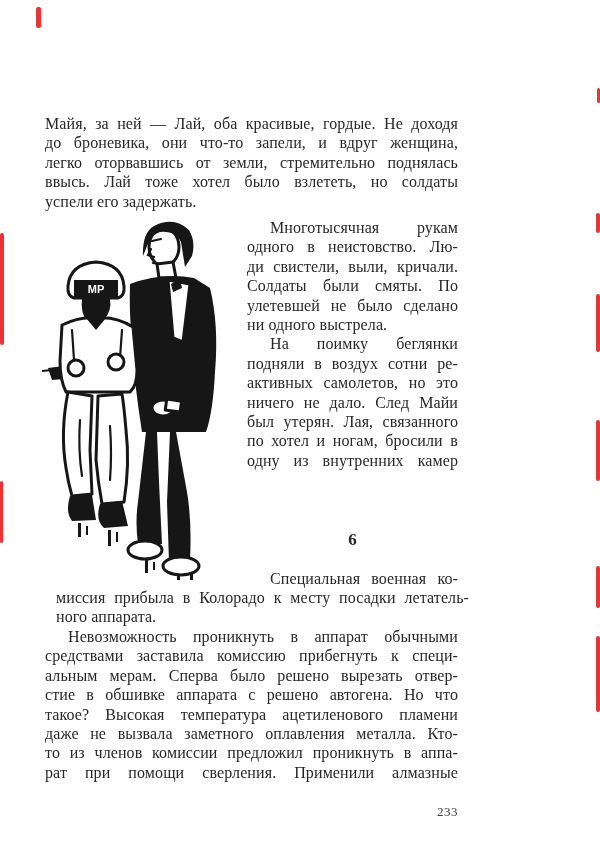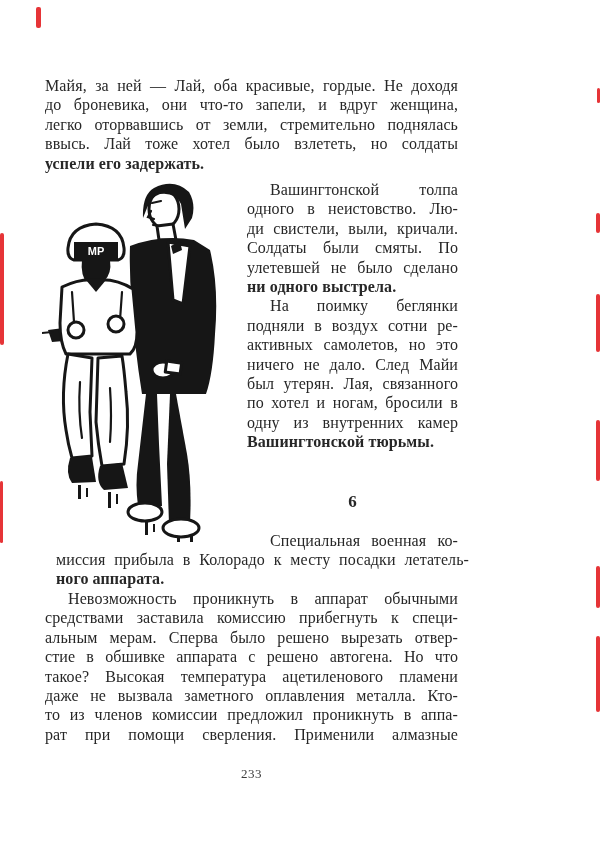--- a/index.html
+++ b/index.html
@@ -4,36 +4,36 @@
 <style>
   html,body { margin:0; padding:0; }
   body {
     width:600px; height:852px;
     background:#ffffff;
     position:relative;
     overflow:hidden;
     font-family:"Liberation Serif","DejaVu Serif",serif;
     color:#272727;
   }
-  .abs { position:absolute; }
+  .abs { position:absolute;margin-top:38px; }
   .textblock { font-size:16px; line-height:19.4px; letter-spacing:0.1px; }
   .ln { text-align:justify; text-align-last:justify; height:19.4px; overflow:hidden; }
-  .ln.end { text-align-last:left;font-weight:bold; }
+  .ln.end { text-align-last:left; }
   .ln.ind { text-indent:23px; }
   .col { width:211px; }
   .full { width:413px; }
   #para-opening   { left:45px;  top:76px; }
   #illustration   { left:42px;  top:182px; width:216px; height:360px; }
   #column-paras   { left:247px; top:180px; }
   #section-number { left:247px; top:492px; width:211px; text-align:center;
                     font-weight:bold; font-size:17px; }
   #para-commission-first { left:247px; top:531px; }
   #para-commission-rest  { left:56px;  top:550px; }
   #para-impossibility    { left:45px;  top:589px; }
-  #page-number    { left:45px;  top:766px; width:413px; text-align:center;
+  #page-number    { left:45px;  top:766px; width:413px; text-align:right;
                     font-size:13px; color:#3a3a3a; letter-spacing:0.5px; }
   .mark { position:absolute; border-radius:2px; }
   svg .ink  { fill:#161616; }
   svg .lite { fill:#ffffff; stroke:#161616; stroke-width:3; stroke-linejoin:round; }
   svg .ln2  { stroke:#161616; stroke-width:2.2; fill:none; stroke-linecap:round; }
 </style>
 </head>
 <body>
 
 <div id="para-opening" class="abs textblock full">
@@ -94,34 +94,33 @@
         <rect x="36" y="303" width="3" height="14"></rect>
         <rect x="44" y="306" width="2" height="9"></rect>
         <rect x="66" y="310" width="3" height="16"></rect>
         <rect x="74" y="312" width="2" height="10"></rect>
       </g>
     </g>
   </svg>
 </div>
 
 <div id="column-paras" class="abs textblock col">
-    <div class="ln ind">Вашингтонской толпа</div>
+    <div class="ln ind">Многотысячная рукам</div>
     <div class="ln">одного в неистовство. Лю-</div>
     <div class="ln">ди свистели, выли, кричали.</div>
     <div class="ln">Солдаты были смяты. По</div>
     <div class="ln">улетевшей не было сделано</div>
     <div class="ln end">ни одного выстрела.</div>
     <div class="ln ind">На поимку беглянки</div>
     <div class="ln">подняли в воздух сотни ре-</div>
     <div class="ln">активных самолетов, но это</div>
     <div class="ln">ничего не дало. След Майи</div>
     <div class="ln">был утерян. Лая, связанного</div>
     <div class="ln">по хотел и ногам, бросили в</div>
     <div class="ln">одну из внутренних камер</div>
-    <div class="ln end">Вашингтонской тюрьмы.</div>
   </div>
 
 <div id="section-number" class="abs">6</div>
 
 <div id="para-commission-first" class="abs textblock col">
     <div class="ln ind">Специальная военная ко-</div>
   </div>
 <div id="para-commission-rest" class="abs textblock full">
     <div class="ln">миссия прибыла в Колорадо к месту посадки летатель-</div>
     <div class="ln end">ного аппарата.</div>

